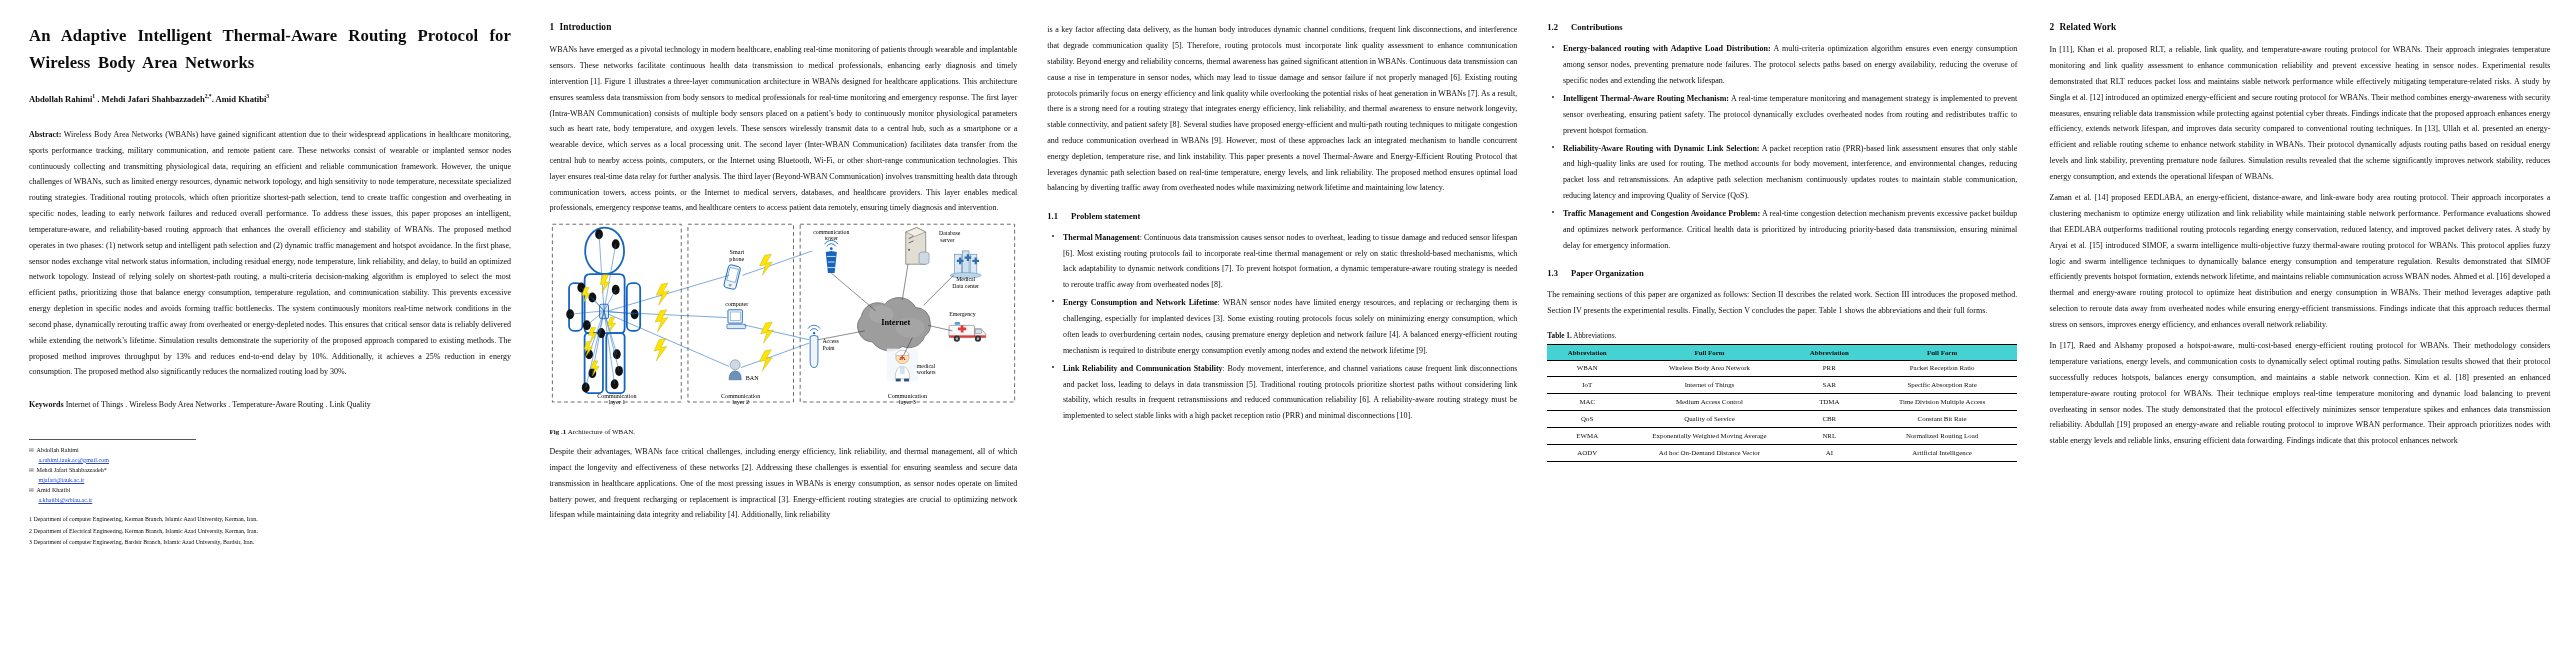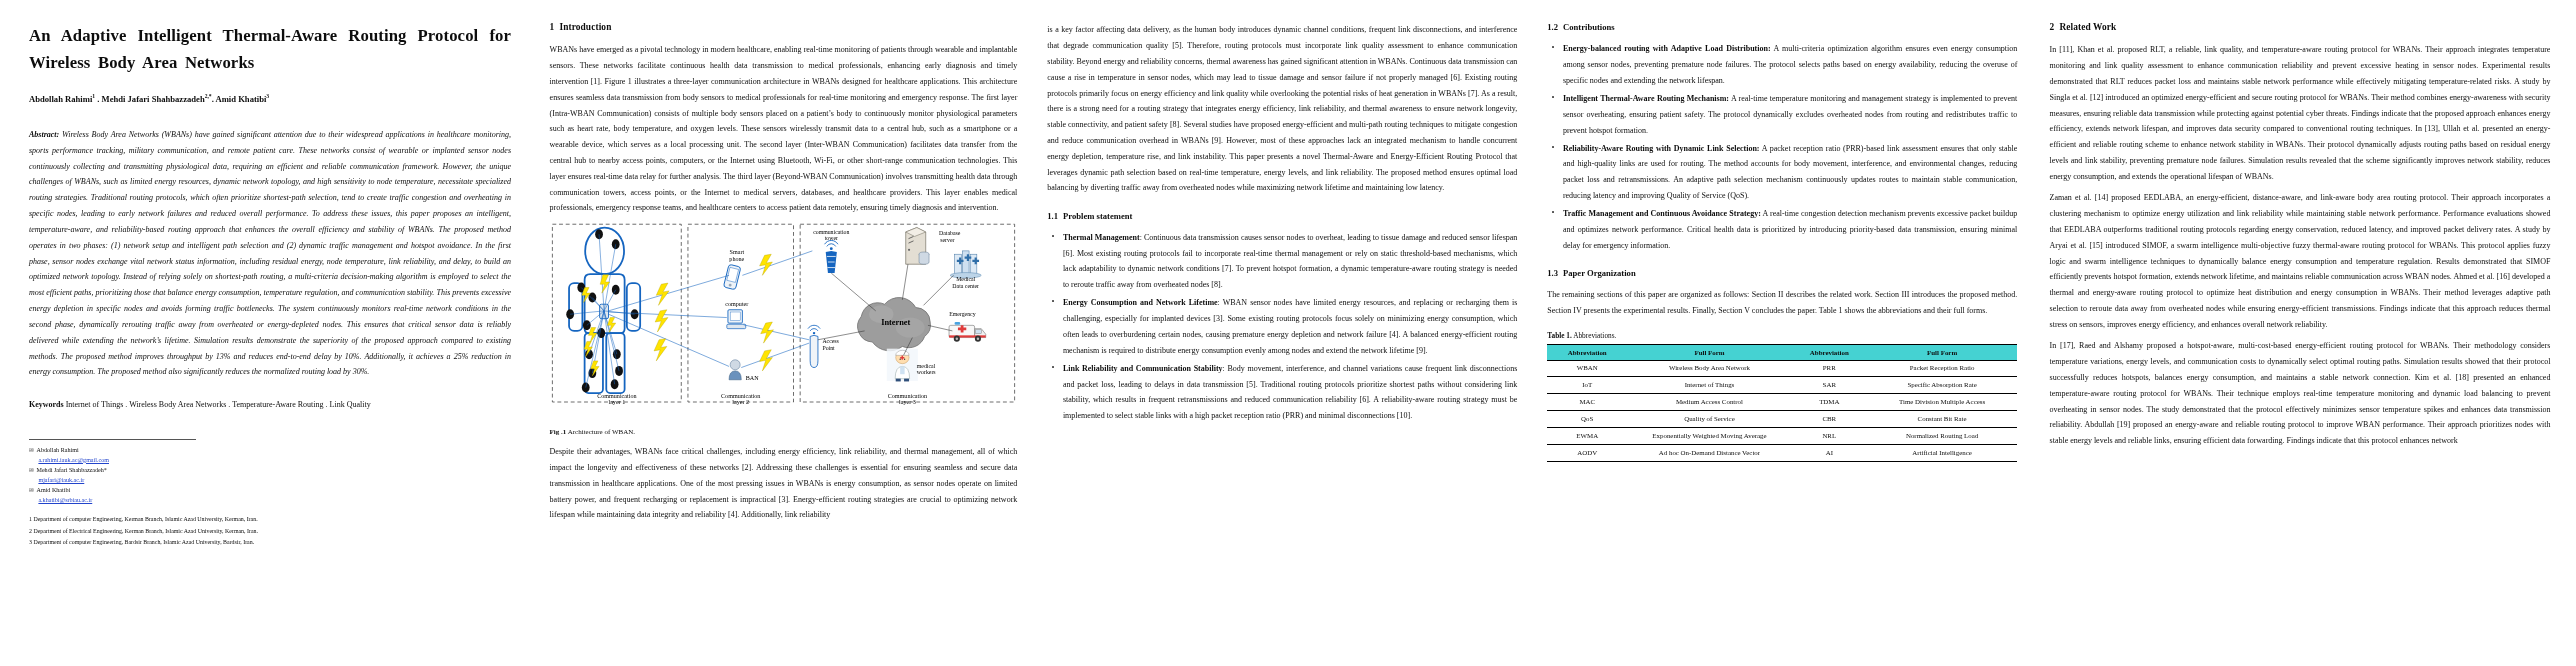--- a/index.html
+++ b/index.html
@@ -46,21 +46,20 @@
     margin-top: 16.7px;
     line-height: 1.4;
   }
   .authors sup { font-size: 5.6px; font-weight: bold; }
 
   .abstract {
     margin-top: 22px;
     font-size: 8px;
     line-height: 1.98;
     text-align: justify;
-    font-style: italic;
   }
   .abstract b { font-weight: bold; }
 
   .keywords {
     margin-top: 16.7px;
     font-size: 8px;
     line-height: 1.9;
     text-align: justify;
   }
   .keywords b { font-weight: bold; }
@@ -82,21 +81,21 @@
     font-weight: bold;
     margin: 0 0 10px 0;
     letter-spacing: 0.1px;
   }
   h2.sec .num { margin-right: 5px; }
   h3.subsec {
     font-size: 8.6px;
     font-weight: bold;
     margin: 14.5px 0 9px 0;
   }
-  h3.subsec .num { margin-right: 5px; }
+  h3.subsec .num { margin-right: 13px; }
 
   p.body {
     font-size: 8px;
     line-height: 1.98;
     text-align: justify;
     margin: 0 0 5.6px 0;
   }
   p.body.cont { text-indent: 0; }
 
   ul.bullets {
@@ -455,21 +454,21 @@
       <li>
         <b>Energy-balanced routing with Adaptive Load Distribution:</b><span> A multi-criteria optimization algorithm ensures even energy consumption among sensor nodes, preventing premature node failures. The protocol selects paths based on energy availability, reducing the overuse of specific nodes and extending the network lifespan.</span>
       </li>
       <li>
         <b>Intelligent Thermal-Aware Routing Mechanism:</b><span> A real-time temperature monitoring and management strategy is implemented to prevent sensor overheating, ensuring patient safety. The protocol dynamically excludes overheated nodes from routing and redistributes traffic to prevent hotspot formation.</span>
       </li>
       <li>
         <b>Reliability-Aware Routing with Dynamic Link Selection:</b><span> A packet reception ratio (PRR)-based link assessment ensures that only stable and high-quality links are used for routing. The method accounts for body movement, interference, and environmental changes, reducing packet loss and retransmissions. An adaptive path selection mechanism continuously updates routes to maintain stable communication, reducing latency and improving Quality of Service (QoS).</span>
       </li>
       <li>
-        <b>Traffic Management and Continuous Avoidance Strategy:</b><span> A real-time congestion detection mechanism prevents excessive packet buildup and optimizes network performance. Critical health data is prioritized by introducing priority-based data transmission, ensuring minimal delay for emergency information.</span>
+        <b>Traffic Management and Congestion Avoidance Problem:</b><span> A real-time congestion detection mechanism prevents excessive packet buildup and optimizes network performance. Critical health data is prioritized by introducing priority-based data transmission, ensuring minimal delay for emergency information.</span>
       </li>
     </ul>
 
     <h3 class="subsec">
       <span class="num">1.3</span><span>Paper Organization</span>
     </h3>
 
     <p class="body">The remaining sections of this paper are organized as follows: Section II describes the related work. Section III introduces the proposed method. Section IV presents the experimental results. Finally, Section V concludes the paper. Table 1 shows the abbreviations and their full forms.</p>
 
     <div class="table-title">

